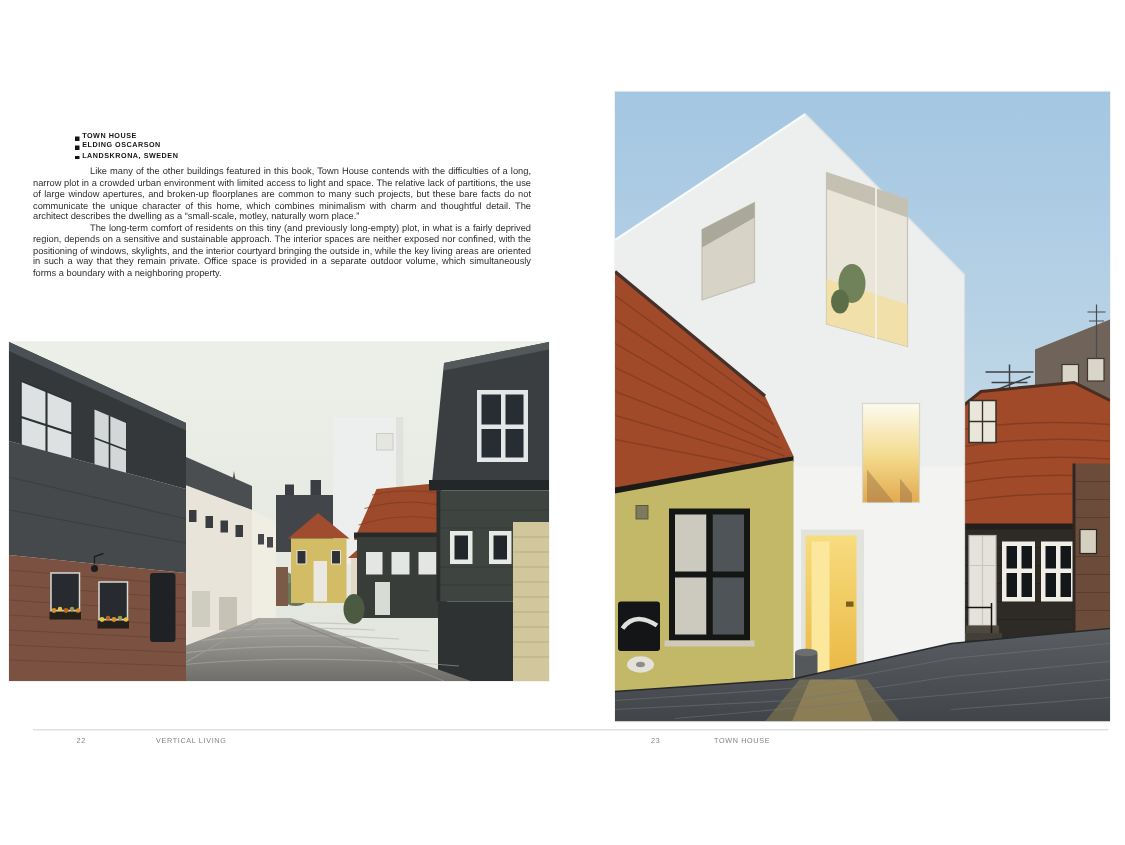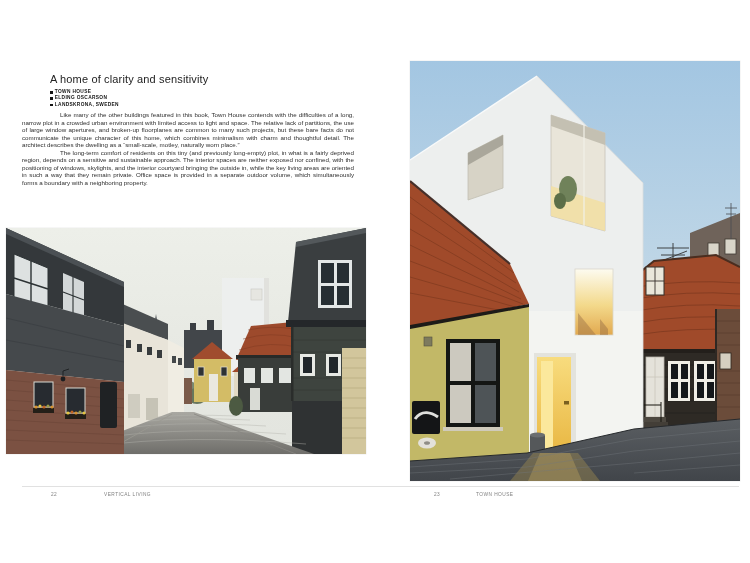--- a/index.html
+++ b/index.html
@@ -17,21 +17,20 @@
   .footer-rule{position:absolute;left:22px;top:486px;width:717px;height:1px;background:#e1e1e1;}
   .folio{position:absolute;top:492px;font-size:4.8px;color:#828282;letter-spacing:.45px;}
   .folio-22{left:51px;} .head-left{left:104px;} .folio-23{left:434px;} .head-right{left:476px;}
   svg{display:block;}
 </style>
 </head>
 <body>
 
 <div class="spread">
 
-  <h1 class="page-title">A home of clarity and sensitivity</h1>
 
   <div class="tags">
     <div class="tag">
       <span class="sq"></span>
       <span>TOWN HOUSE</span>
     </div>
     <div class="tag">
       <span class="sq"></span>
       <span>ELDING OSCARSON</span>
     </div>

